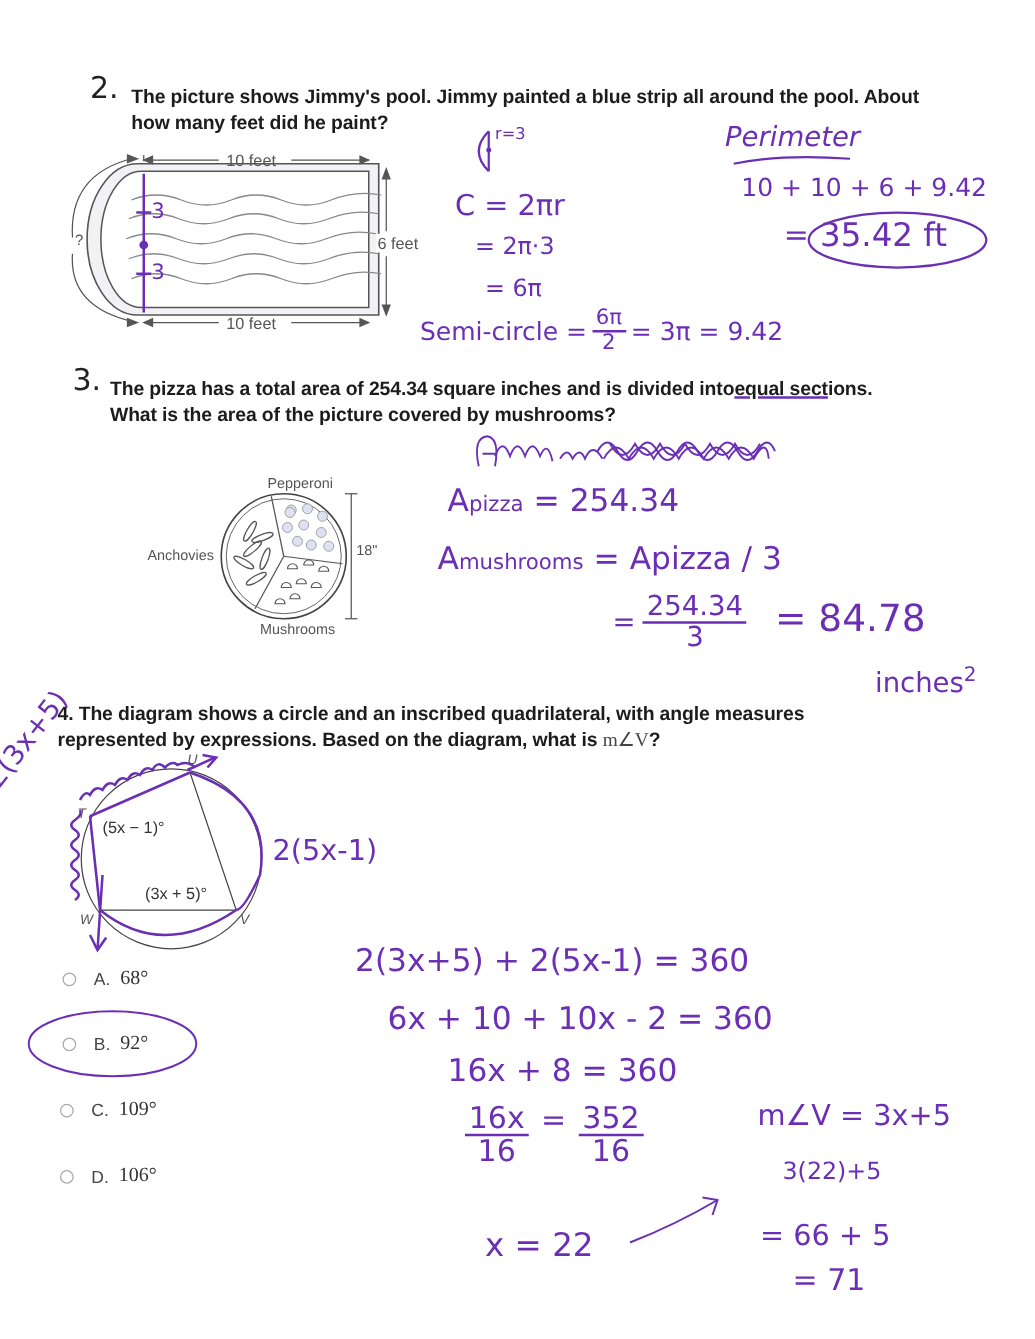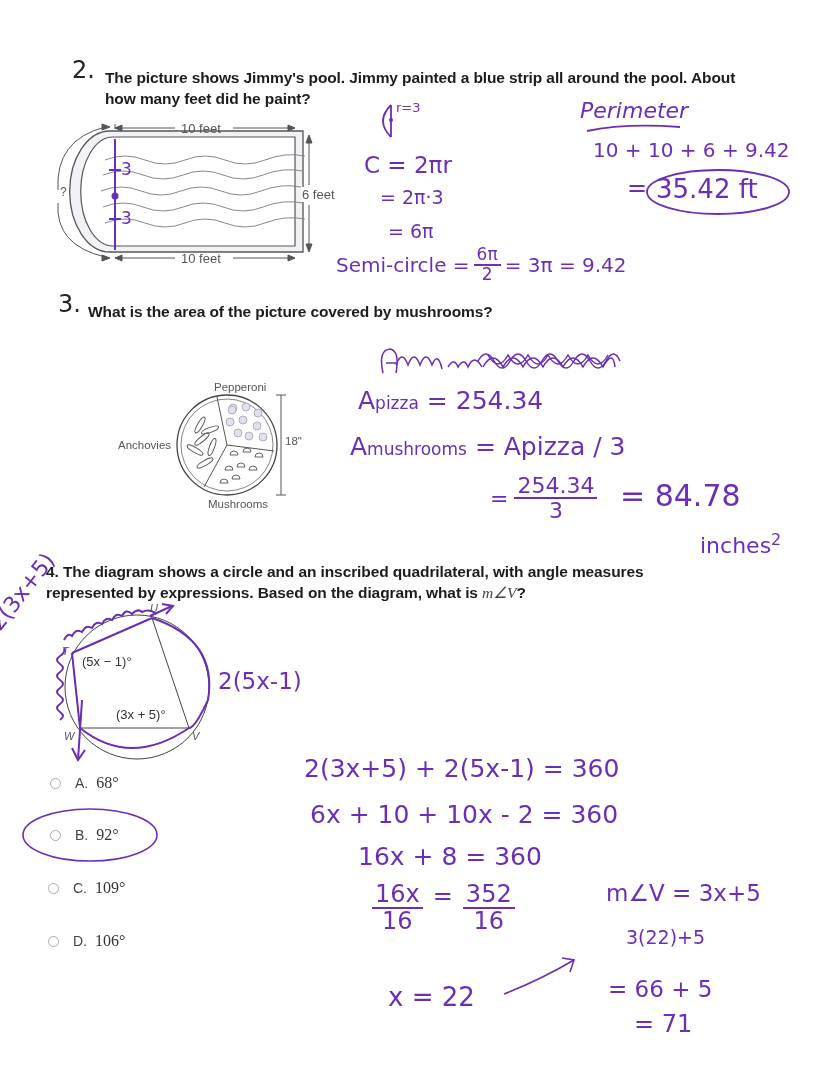--- a/index.html
+++ b/index.html
@@ -104,20 +104,23 @@
 </svg>
 <div class="abs hand" style="left:593px; top:138px; font-size:20px;">10 + 10 + 6 + 9.42</div>
 <div class="abs hand" style="left:627px; top:174px; font-size:24px;">=</div>
 <svg style="left:645px; top:167px;" width="150" height="50">
   <ellipse cx="73" cy="25" rx="71" ry="22" fill="none" stroke="#6a2fb5" stroke-width="1.8"></ellipse>
 </svg>
 <div class="abs hand" style="left:656px; top:174px; font-size:26px;">35.42 ft</div>
 
 <div class="abs q-num" style="left:58px; top:290px;">3.</div>
 <div class="abs q-text" style="left:88px; top:301px; width:720px;">
+  <div>
+    <span>The pizza has a total area of 254.34 square inches and is divided into</span><span style="text-decoration:underline; text-decoration-color:#6a2fb5; text-decoration-thickness:2px;">equal sect</span><span>ions.</span>
+  </div>
   <div>What is the area of the picture covered by mushrooms?</div>
 </div>
 
 <svg style="left:378px; top:345px;" width="245" height="32">
   <g fill="none" stroke="#6a2fb5" stroke-width="1.5">
     <path d="M 5 28 Q 0 5 12 4 Q 22 6 18 28 M 8 18 L 18 18"></path>
     <path d="M 18 20 q 6 -16 12 0 q 6 -16 12 0 q 6 -16 12 0 q 6 -14 10 4"></path>
     <path d="M 70 22 q 6 -10 10 0 q 6 -10 10 0 q 6 -14 14 0"></path>
     <path d="M 100 16 q 8 -14 16 0 q 8 14 16 0 q 8 -14 16 0 q 8 14 16 0 q 8 -14 16 0 q 8 14 16 0 q 8 -14 16 0 q 8 14 16 0 q 8 -14 14 0"></path>
     <path d="M 105 22 q 10 -18 20 0 q 10 -18 20 0 q 10 -18 20 0 q 10 -18 20 0 q 10 -18 20 0 q 10 -18 20 0 q 10 -18 12 0"></path>
@@ -192,21 +195,21 @@
   </span>
 </div>
 <div class="abs hand" style="left:620px; top:478px; font-size:30px;">= 84.78</div>
 <div class="abs hand" style="left:700px; top:530px; font-size:22px;">
   <span>inches</span><sup style="font-size:16px;">2</sup>
 </div>
 
 <div class="abs q-text" style="left:46px; top:561px; width:680px;">
   <div>4. The diagram shows a circle and an inscribed quadrilateral, with angle measures</div>
   <div>
-    <span>represented by expressions. Based on the diagram, what is </span><span style="font-family:'Liberation Serif', serif; font-style:italic; font-weight:normal; color:#444;text-align:center;">m∠V</span><span>?</span>
+    <span>represented by expressions. Based on the diagram, what is </span><span style="font-family:'Liberation Serif', serif; font-weight:normal; color:#444;text-align:center;">m∠V</span><span>?</span>
   </div>
 </div>
 
 <div class="abs" style="left:0px; top:590px; width:330px; height:180px;">
   <svg width="330" height="180">
     <circle cx="137" cy="97" r="72" fill="none" stroke="#444" stroke-width="1"></circle>
     <polygon points="152,28 72,63 80,138 189,138" fill="none" stroke="#444" stroke-width="1"></polygon>
 
     <g fill="none" stroke="#6a2fb5" stroke-width="2">
       <path d="M 72 63 L 152 28"></path>
@@ -248,21 +251,21 @@
   <span class="radio"></span>
   <span class="choice-letter">C.</span>
   <span class="choice-value">109°</span>
 </div>
 <div class="abs choice" style="left:48px; top:932px;">
   <span class="radio"></span>
   <span class="choice-letter">D.</span>
   <span class="choice-value">106°</span>
 </div>
 
-<div class="abs hand" style="left:304px; top:754px; font-size:25px;text-align:center;">2(3x+5) + 2(5x-1) = 360</div>
+<div class="abs hand" style="left:284px; top:754px; font-size:25px;text-align:center;">2(3x+5) + 2(5x-1) = 360</div>
 <div class="abs hand" style="left:310px; top:800px; font-size:25px;">6x + 10 + 10x - 2 = 360</div>
 <div class="abs hand" style="left:358px; top:842px; font-size:25px;">16x + 8 = 360</div>
 <div class="abs hand" style="left:372px; top:882px; font-size:24px; display:flex; align-items:flex-start;">
   <span class="frac">
     <span class="num">16x</span>
     <span class="den">16</span>
   </span>
   <span style="margin:0 10px;">=</span>
   <span class="frac">
     <span class="num">352</span>

